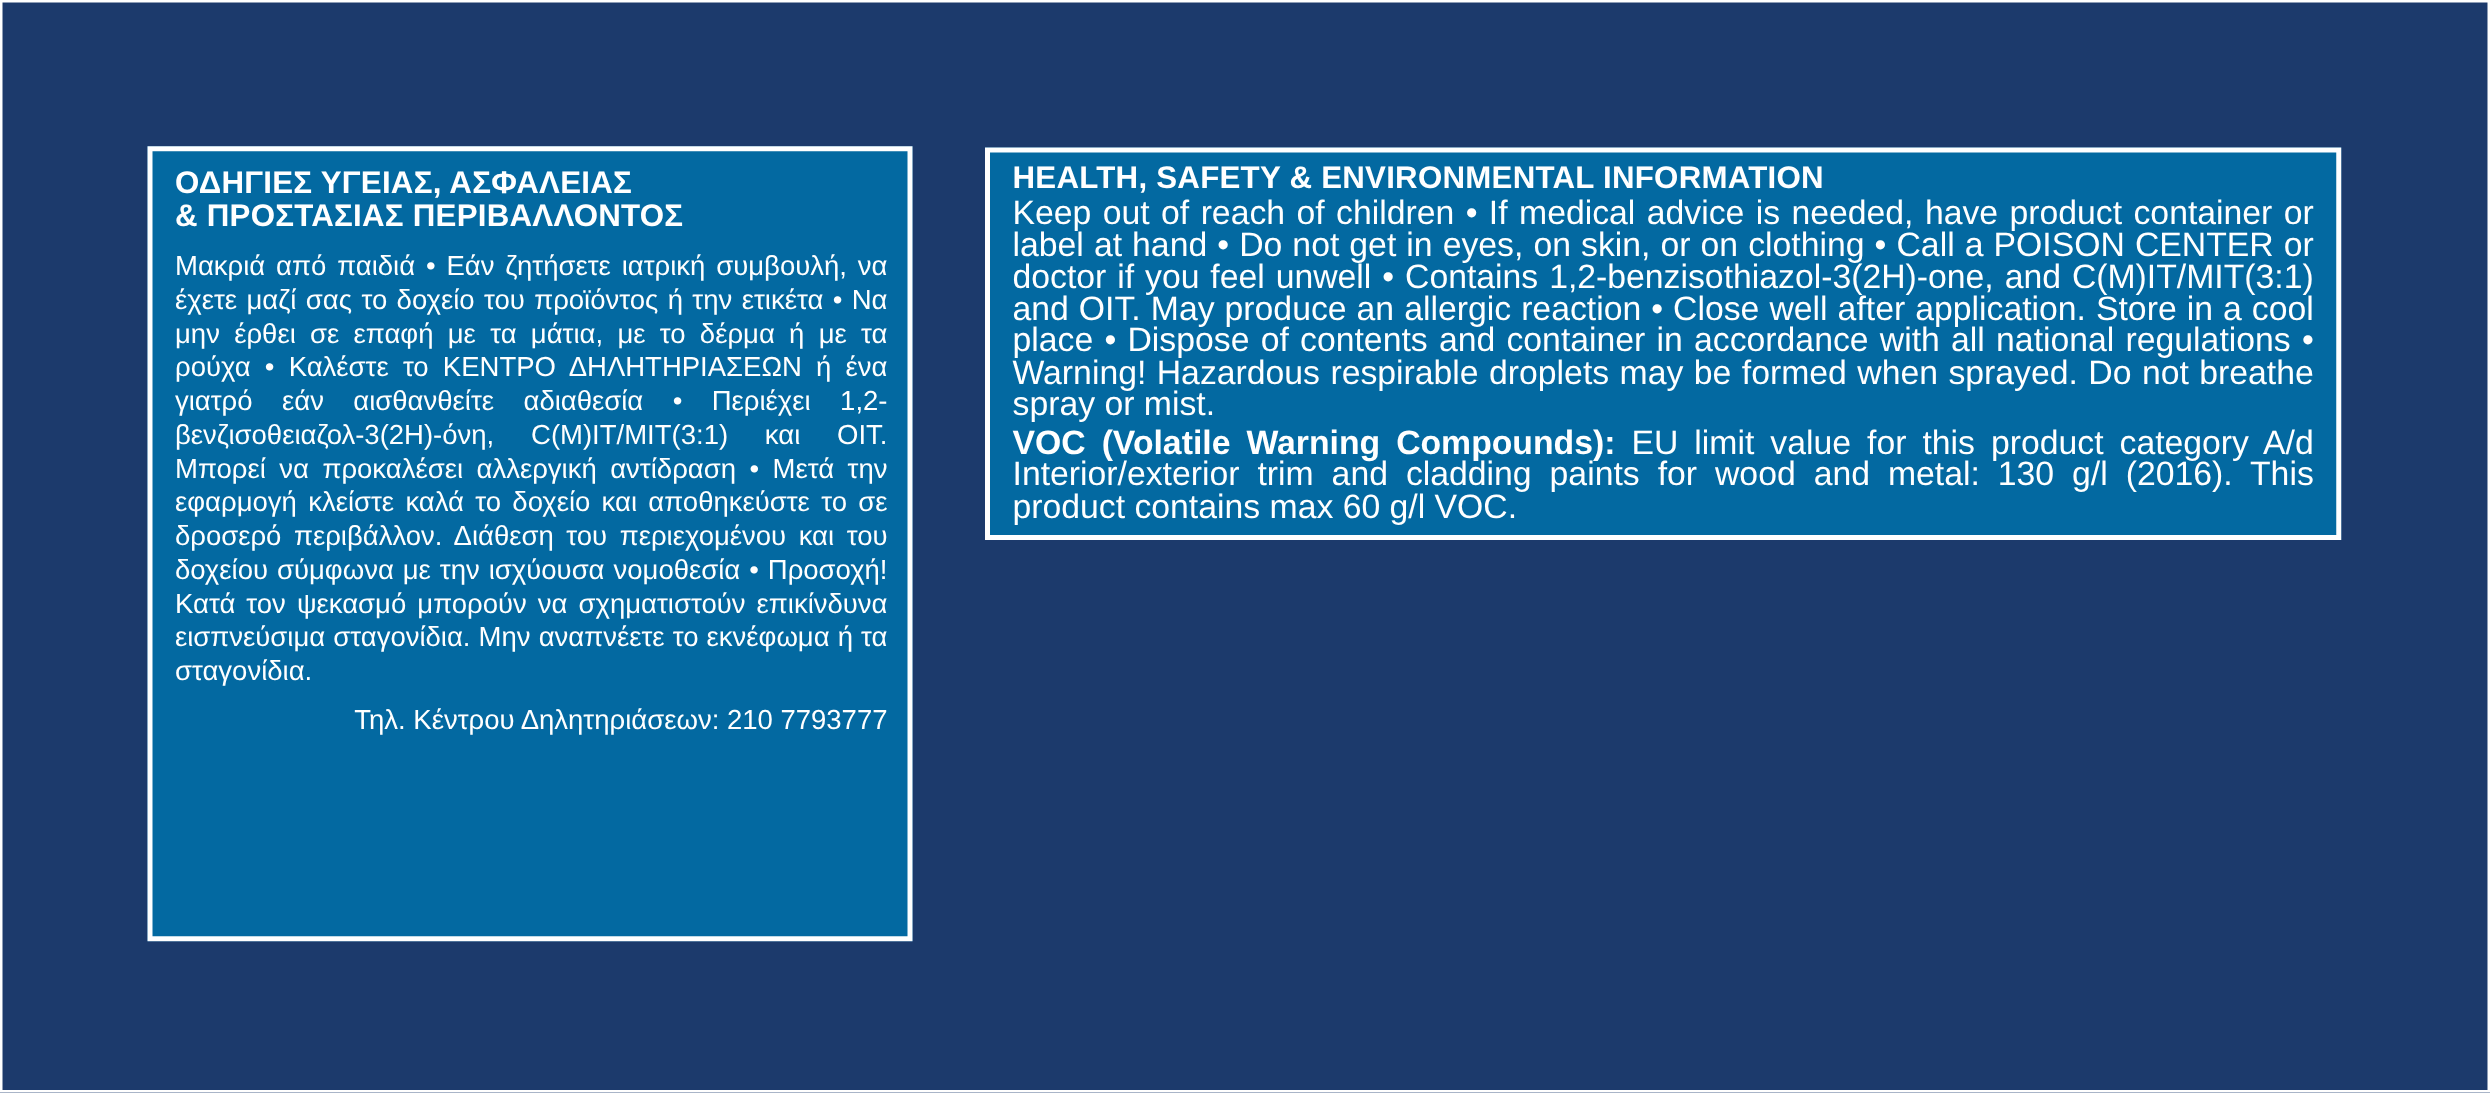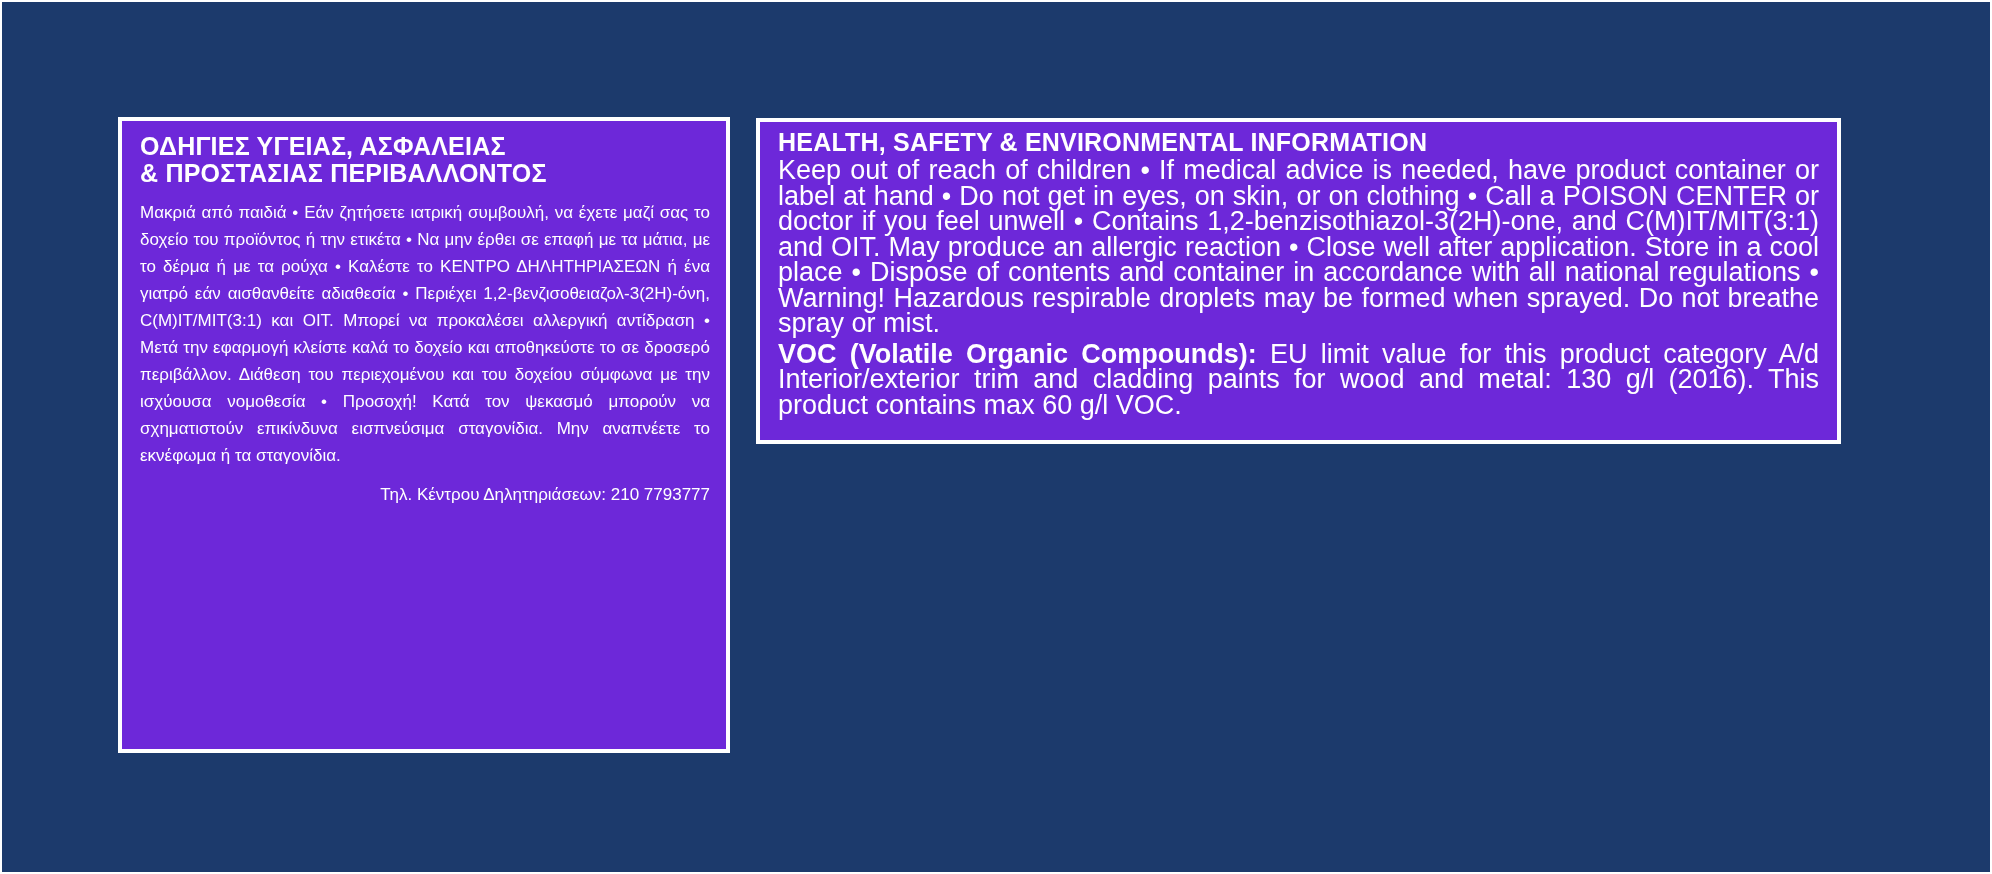--- a/index.html
+++ b/index.html
@@ -17,35 +17,35 @@
     width: 1992px;
     height: 874px;
     background: #1c3a6c;
     box-shadow: inset 0 0 0 2px #ffffff;
   }
   .panel {
     position: absolute;
     box-sizing: border-box;
     border: 4px solid #ffffff;
     color: #ffffff;
-    background: #6d28d9;
+    background: #0369a1;
   }
   .panel-greek {
     left: 118px;
     top: 117px;
     width: 612px;
     height: 636px;
     padding: 12px 16px 10px 18px;
   }
   .panel-english {
-    left: 756px;
+    left: 788px;
     top: 118px;
     width: 1085px;
     min-height: 297px;
-    padding: 6px 18px 22px 18px;
+    padding: 6px 18px 10px 18px;
   }
   .panel h2 {
     margin: 0;
     font-weight: bold;
     color: #ffffff;
   }
   .panel-greek h2 {
     font-size: 25px;
     line-height: 27px;
     margin-bottom: 12px;
@@ -55,21 +55,21 @@
     font-size: 25px;
     line-height: 28px;
     margin-bottom: 2px;
     letter-spacing: 0.2px;
   }
   .body-text {
     margin: 0;
     font-weight: normal;
   }
   .panel-greek .body-text {
-    font-size: 17px;
+    font-size: 22px;
     line-height: 27px;
   }
   .panel-english .body-text {
     font-size: 27px;
     line-height: 25.5px;
   }
   .justified {
     text-align: justify;
   }
   .panel-greek .voc-paragraph { margin-top: 12px; }
@@ -90,16 +90,16 @@
       <span style="display:block">ΟΔΗΓΙΕΣ ΥΓΕΙΑΣ, ΑΣΦΑΛΕΙΑΣ</span>
       <span style="display:block">&amp; ΠΡΟΣΤΑΣΙΑΣ ΠΕΡΙΒΑΛΛΟΝΤΟΣ</span>
     </h2>
     <p class="body-text justified">Μακριά από παιδιά • Εάν ζητήσετε ιατρική συμβουλή, να έχετε μαζί σας το δοχείο του προϊόντος ή την ετικέτα • Να μην έρθει σε επαφή με τα μάτια, με το δέρμα ή με τα ρούχα • Καλέστε το ΚΕΝΤΡΟ ΔΗΛΗΤΗΡΙΑΣΕΩΝ ή ένα γιατρό εάν αισθανθείτε αδιαθεσία • Περιέχει 1,2-βενζισοθειαζολ-3(2Η)-όνη, C(M)IT/MIT(3:1) και OIT. Μπορεί να προκαλέσει αλλεργική αντίδραση • Μετά την εφαρμογή κλείστε καλά το δοχείο και αποθηκεύστε το σε δροσερό περιβάλλον. Διάθεση του περιεχομένου και του δοχείου σύμφωνα με την ισχύουσα νομοθεσία • Προσοχή! Κατά τον ψεκασμό μπορούν να σχηματιστούν επικίνδυνα εισπνεύσιμα σταγονίδια. Μην αναπνέετε το εκνέφωμα ή τα σταγονίδια.</p>
     <p class="body-text phone-line">Τηλ. Κέντρου Δηλητηριάσεων: 210 7793777</p>
   </section>
 
   <section class="panel panel-english">
     <h2>HEALTH, SAFETY &amp; ENVIRONMENTAL INFORMATION</h2>
     <p class="body-text justified">Keep out of reach of children • If medical advice is needed, have product container or label at hand • Do not get in eyes, on skin, or on clothing • Call a POISON CENTER or doctor if you feel unwell • Contains 1,2-benzisothiazol-3(2H)-one, and C(M)IT/MIT(3:1) and OIT. May produce an allergic reaction • Close well after application. Store in a cool place • Dispose of contents and container in accordance with all national regulations • Warning! Hazardous respirable droplets may be formed when sprayed. Do not breathe spray or mist.</p>
-    <p class="body-text justified voc-paragraph"><span class="voc-lead">VOC (Volatile Organic Compounds):</span> <span>EU limit value for this product category A/d Interior/exterior trim and cladding paints for wood and metal: 130 g/l (2016). This product contains max 60 g/l VOC.</span></p>
+    <p class="body-text justified voc-paragraph"><span class="voc-lead">VOC (Volatile Warning Compounds):</span> <span>EU limit value for this product category A/d Interior/exterior trim and cladding paints for wood and metal: 130 g/l (2016). This product contains max 60 g/l VOC.</span></p>
   </section>
 
 </div>
 
 </body></html>

